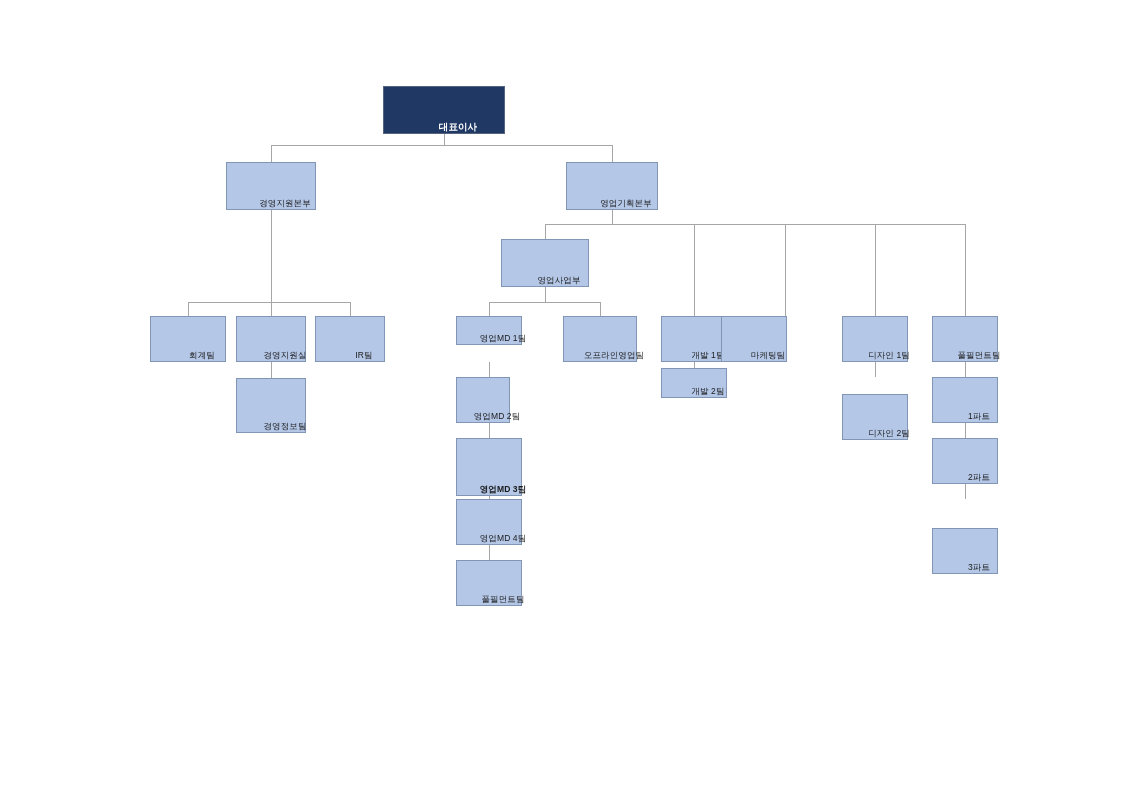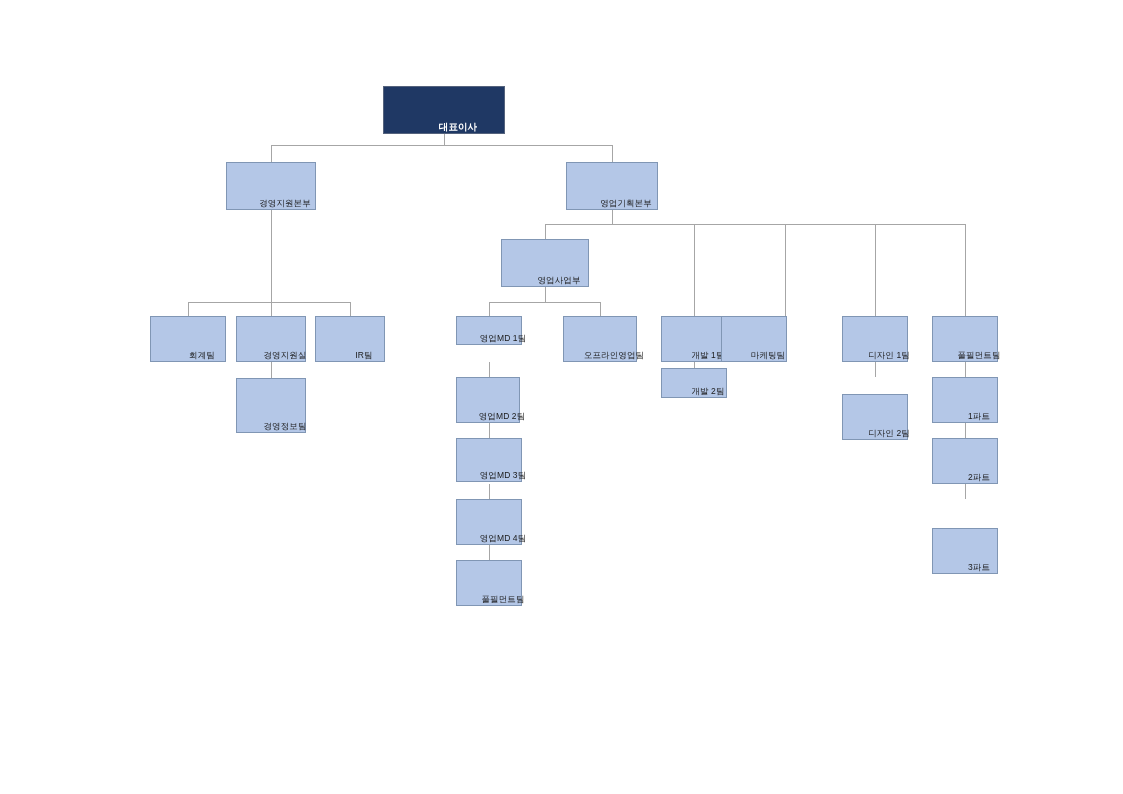--- a/index.html
+++ b/index.html
@@ -112,24 +112,24 @@
       </div>
       <div class="node" style="left: 315px; top: 316px; width: 70px; height: 46px;">
         <span class="node-label">IR팀</span>
       </div>
       <div class="node" style="left: 236px; top: 378px; width: 70px; height: 55px;">
         <span class="node-label">경영정보팀</span>
       </div>
       <div class="node" style="left: 456px; top: 316px; width: 66px; height: 29px;">
         <span class="node-label">영업MD 1팀</span>
       </div>
-      <div class="node" style="left: 456px; top: 377px; width: 64px; height: 46px;">
+      <div class="node" style="left: 456px; top: 377px; width: 54px; height: 46px;">
         <span class="node-label">영업MD 2팀</span>
       </div>
-      <div class="node" style="left: 456px; top: 438px; width: 66px; height: 44px;">
+      <div class="node" style="left: 456px; top: 438px; width: 66px; height: 58px; font-weight: bold;">
         <span class="node-label">영업MD 3팀</span>
       </div>
       <div class="node" style="left: 456px; top: 499px; width: 66px; height: 46px;">
         <span class="node-label">영업MD 4팀</span>
       </div>
       <div class="node" style="left: 456px; top: 560px; width: 66px; height: 46px;">
         <span class="node-label">풀필먼트팀</span>
       </div>
       <div class="node" style="left: 563px; top: 316px; width: 74px; height: 46px;">
         <span class="node-label">오프라인영업팀</span>

